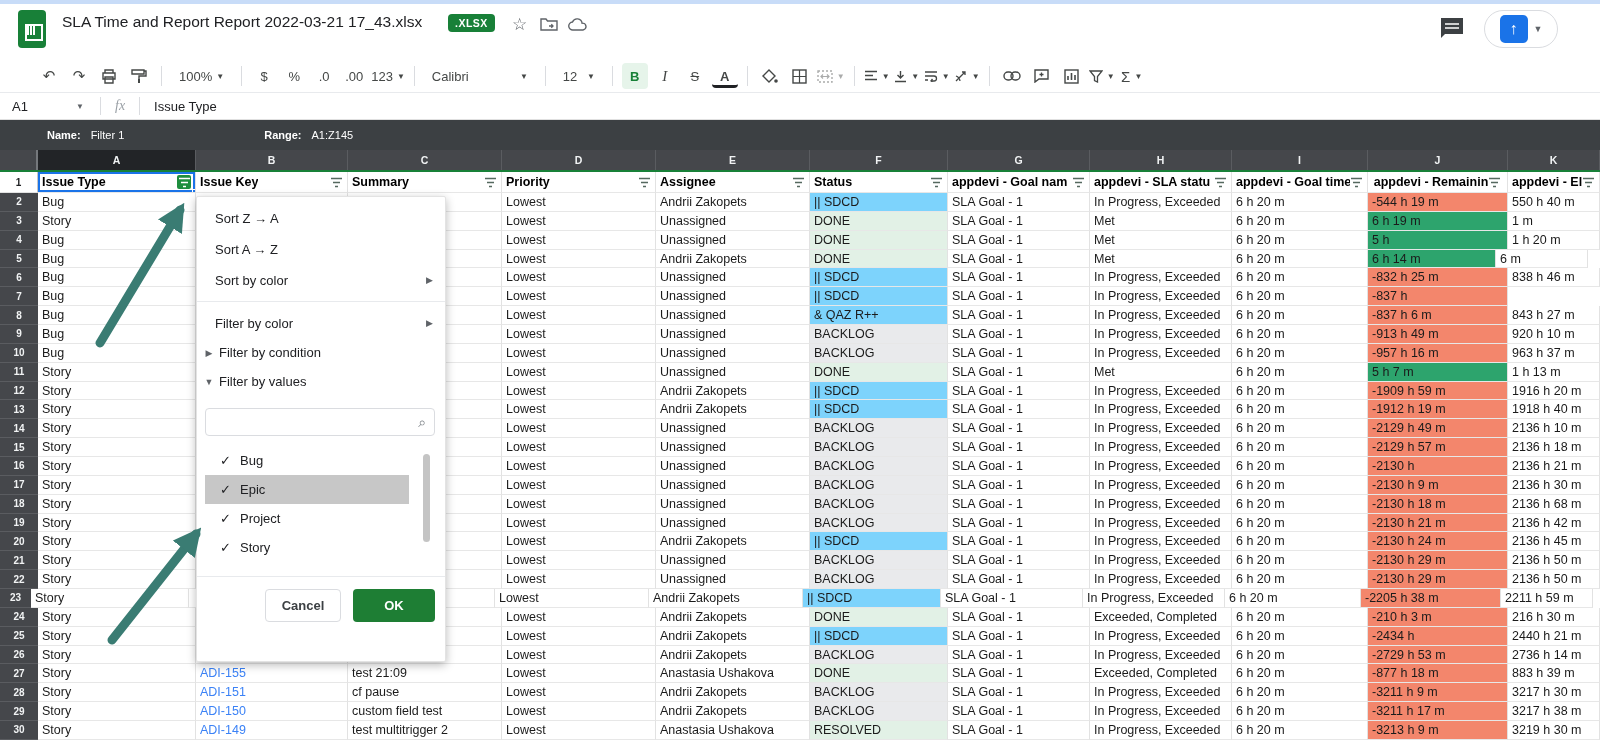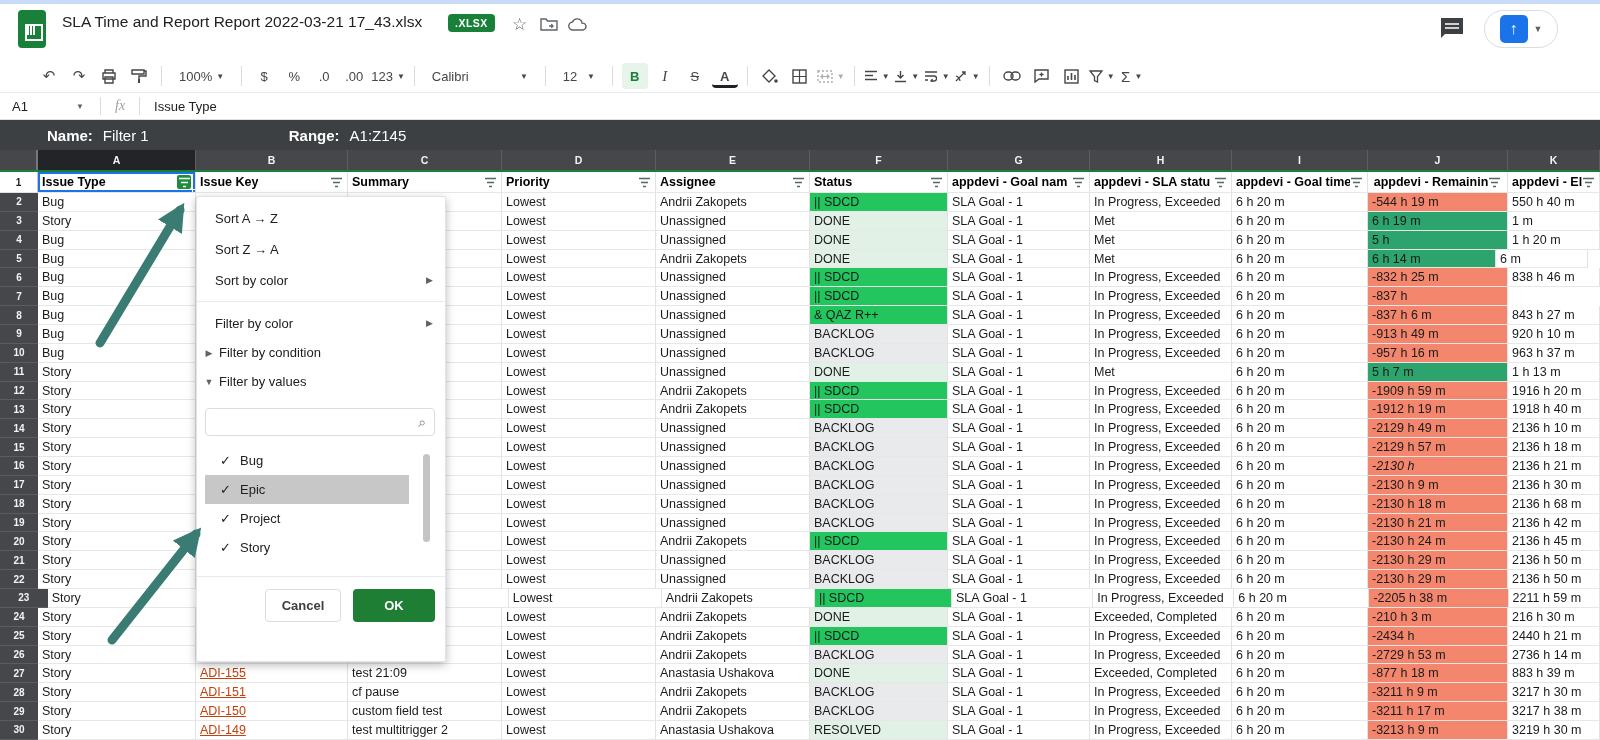--- a/index.html
+++ b/index.html
@@ -55,21 +55,21 @@
   #formulabar { position:absolute; left:0; top:92px; width:1600px; height:28px; background:#fff;
     border-top:1px solid #e8eaed; border-bottom:1px solid #e0e0e0; display:flex; align-items:center; font-size:13px; }
   #cell-ref { width:76px; padding-left:12px; color:#202124; }
   #cell-ref-caret { width:24px; font-size:8px; color:#5f6368; }
   .fb-sep { width:1px; height:18px; background:#dadce0; }
   #fx-label { font-style:italic; color:#9aa0a6; font-family:"Liberation Serif", serif; padding:0 14px; font-size:14px; }
   #formula-value { padding-left:14px; color:#202124; }
 
   
   #filterbar { position:absolute; left:0; top:120px; width:1600px; height:30px; background:#3c4043;
-    color:#fff; font-size:15px; display:flex; align-items:center; }
+    color:#fff; font-size:11px; display:flex; align-items:center; }
   #filterbar b { font-weight:bold; }
   #fb-name-label { margin-left:47px; }
   #fb-name-value { margin-left:10px; }
   #fb-range-label { margin-left:140px; }
   #fb-range-value { margin-left:10px; }
 
   
   #sheet { position:absolute; left:0; top:150px; width:1600px; height:590px; background:#fff; overflow:hidden; }
   .grid-row { display:flex; }
   #letters-row { height:22px; border-bottom:2px solid #188038; }
@@ -84,22 +84,22 @@
   .cell { display:flex; align-items:center; padding:0 4px; border-right:1px solid #e2e2e2;
     border-bottom:1px solid #e7e7e7; font-size:12.5px; overflow:hidden; white-space:nowrap; background:#fff; }
   .hdr-cell { justify-content:space-between; font-weight:bold; color:#000; }
   #a1-cell { box-shadow:inset 0 0 0 2px #1a73e8; position:relative; }
   #a1-fill-handle { position:absolute; right:-3px; bottom:-3px; width:6px; height:6px; background:#1a73e8; border:1px solid #fff; }
   .filter-ico svg { display:block; }
   #a1-filter-btn { width:14px; height:14px; background:#1e8e3e; border-radius:2px; display:flex;
     align-items:center; justify-content:center; flex:none; }
   .body-row { height:18.862px; }
   .body-row .cell { font-weight:normal; color:#1b1b1b; }
-  .cell.link { color:#c2410c; text-decoration:underline; }
-  .st-blue  { background:#22c55e; color:#4472c4; }
+  .cell.link { color:#3b82f6; }
+  .st-blue  { background:#7dd3fc; color:#4472c4; }
   .st-green { background:#e2f1e6; color:#38a05a; }
   .st-gray  { background:#e9eaec; color:#8a8f94; }
   .j-red   { background:#f3866c; color:#fff; font-weight:bold; }
   .j-green { background:#2da46d; color:#fff; font-weight:bold; }
 
   
   #filter-menu { position:absolute; left:196px; top:196px; width:250px; height:466px; background:#fff;
     border:1px solid #e3e3e3; box-shadow:0 3px 10px rgba(0,0,0,.28); border-radius:2px; z-index:20; font-size:13px; }
   .fm-item { height:31px; display:flex; align-items:center; padding-left:18px; color:#202124; position:relative; }
   .fm-sub-arrow { position:absolute; right:12px; font-size:9px; color:#5f6368; }
@@ -603,21 +603,21 @@
       <div class="rownum" style="width: 38px;">16</div>
       <div class="cell" style="width: 158px;">Story</div>
       <div class="cell" style="width: 152px;"></div>
       <div class="cell" style="width: 154px;"></div>
       <div class="cell" style="width: 154px;">Lowest</div>
       <div class="cell" style="width: 154px;">Unassigned</div>
       <div class="cell st-gray" style="width: 138px;">BACKLOG</div>
       <div class="cell" style="width: 142px;">SLA Goal - 1</div>
       <div class="cell" style="width: 142px;">In Progress, Exceeded</div>
       <div class="cell" style="width: 136px;">6 h 20 m</div>
-      <div class="cell j-red" style="width: 140px; font-style: italic;">-2130 h</div>
+      <div class="cell j-red" style="width: 140px;">-2130 h</div>
       <div class="cell" style="width: 92px;">2136 h 21 m</div>
     </div>
     <div class="grid-row body-row">
       <div class="rownum" style="width: 38px;">17</div>
       <div class="cell" style="width: 158px;">Story</div>
       <div class="cell" style="width: 152px;"></div>
       <div class="cell" style="width: 154px;"></div>
       <div class="cell" style="width: 154px;">Lowest</div>
       <div class="cell" style="width: 154px;">Unassigned</div>
       <div class="cell st-gray" style="width: 138px;">BACKLOG</div>
@@ -691,21 +691,21 @@
       <div class="cell" style="width: 154px;">Lowest</div>
       <div class="cell" style="width: 154px;">Unassigned</div>
       <div class="cell st-gray" style="width: 138px;">BACKLOG</div>
       <div class="cell" style="width: 142px;">SLA Goal - 1</div>
       <div class="cell" style="width: 142px;">In Progress, Exceeded</div>
       <div class="cell" style="width: 136px;">6 h 20 m</div>
       <div class="cell j-red" style="width: 140px;">-2130 h 29 m</div>
       <div class="cell" style="width: 92px;">2136 h 50 m</div>
     </div>
     <div class="grid-row body-row">
-      <div class="rownum" style="width: 48px;">23</div>
+      <div class="rownum" style="width: 31px;">23</div>
       <div class="cell" style="width: 158px;">Story</div>
       <div class="cell" style="width: 152px;"></div>
       <div class="cell" style="width: 154px;"></div>
       <div class="cell" style="width: 154px;">Lowest</div>
       <div class="cell" style="width: 154px;">Andrii Zakopets</div>
       <div class="cell st-blue" style="width: 138px;">|| SDCD</div>
       <div class="cell" style="width: 142px;">SLA Goal - 1</div>
       <div class="cell" style="width: 142px;">In Progress, Exceeded</div>
       <div class="cell" style="width: 136px;">6 h 20 m</div>
       <div class="cell j-red" style="width: 140px;">-2205 h 38 m</div>
@@ -807,24 +807,24 @@
       <div class="cell" style="width: 142px;">In Progress, Exceeded</div>
       <div class="cell" style="width: 136px;">6 h 20 m</div>
       <div class="cell j-red" style="width: 140px;">-3213 h 9 m</div>
       <div class="cell" style="width: 92px;">3219 h 30 m</div>
     </div>
   </div>
 
 <div id="filter-menu">
   <div style="height:6px"></div>
   <div class="fm-item">
+      <span>Sort Z → A</span>
+    </div>
+  <div class="fm-item">
       <span>Sort A → Z</span>
-    </div>
-  <div class="fm-item">
-      <span>Sort Z → A</span>
     </div>
   <div class="fm-item" style="height:30px">
     <span>Sort by color</span>
       <span class="fm-sub-arrow">▶</span>
   </div>
   <div class="fm-divider"></div>
   <div class="fm-item" style="height:30px">
     <span>Filter by color</span>
       <span class="fm-sub-arrow">▶</span>
   </div>

